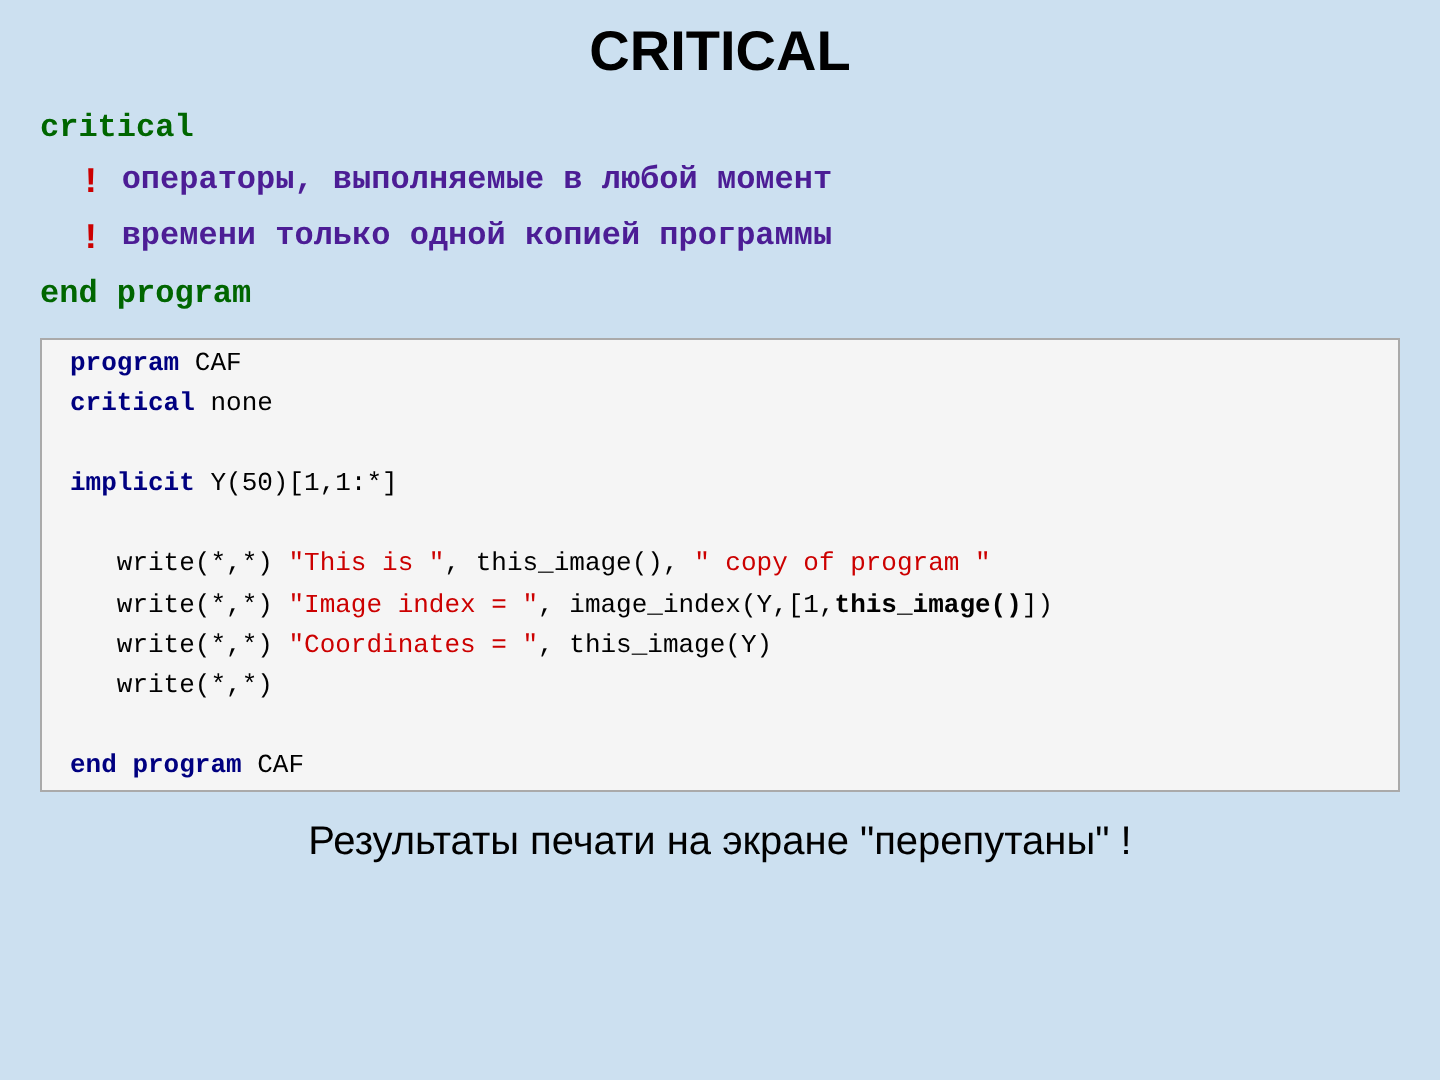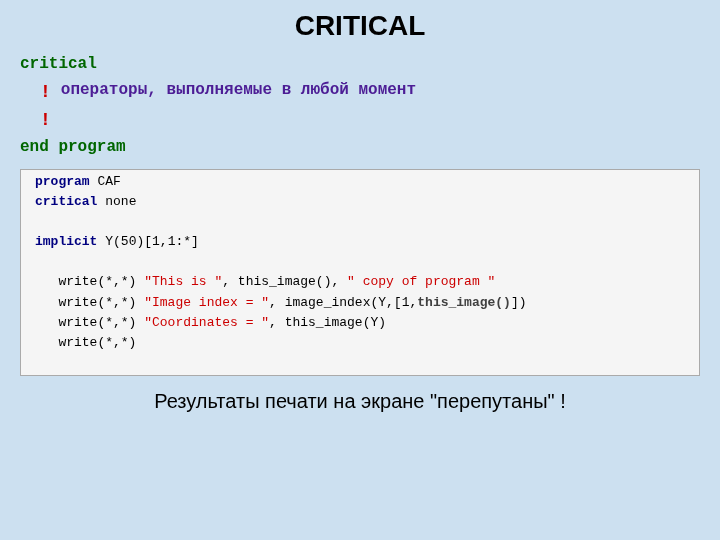--- a/index.html
+++ b/index.html
@@ -72,21 +72,21 @@
     .code-keyword {
       color: #000080;
       font-weight: bold;
     }
 
     .code-string {
       color: #cc0000;
     }
 
     .code-function {
-      color: #404040;
+      color: #000000;
       font-weight: bold;
     }
 
     .bottom-text {
       font-size: 20px;
       color: #000;
       text-align: center;
       margin-top: 4px;
     }
 
@@ -102,32 +102,34 @@
 <div class="critical-block">
   <div>
     <span class="keyword">critical</span>
   </div>
   <div class="comment-line">
     <span class="exclamation">!</span>
     <span class="comment-text">операторы, выполняемые в любой момент</span>
   </div>
   <div class="comment-line">
     <span class="exclamation">!</span>
+    <span class="comment-text">времени только одной копией программы</span>
   </div>
   <div>
     <span class="keyword">end program</span>
   </div>
 </div>
 
 <div class="code-box">
   <div class="code-line"><span class="code-keyword">program</span> CAF</div>
   <div class="code-line"><span class="code-keyword">critical</span> none</div>
   <div class="code-line">&nbsp;</div>
   <div class="code-line"><span class="code-keyword">implicit</span> Y(50)[1,1:*]</div>
   <div class="code-line">&nbsp;</div>
   <div class="code-line">   write(*,*) <span class="code-string">"This is "</span>, this_image(), <span class="code-string">" copy of program "</span></div>
   <div class="code-line">   write(*,*) <span class="code-string">"Image index = "</span>, image_index(Y,[1,<span class="code-function">this_image()</span>])</div>
   <div class="code-line">   write(*,*) <span class="code-string">"Coordinates = "</span>, this_image(Y)</div>
   <div class="code-line">   write(*,*)</div>
   <div class="code-line">&nbsp;</div>
+  <div class="code-line"><span class="code-keyword">end program</span> CAF</div>
 </div>
 
 <div class="bottom-text">Результаты печати на экране "перепутаны" !</div>
 
 </body></html>

